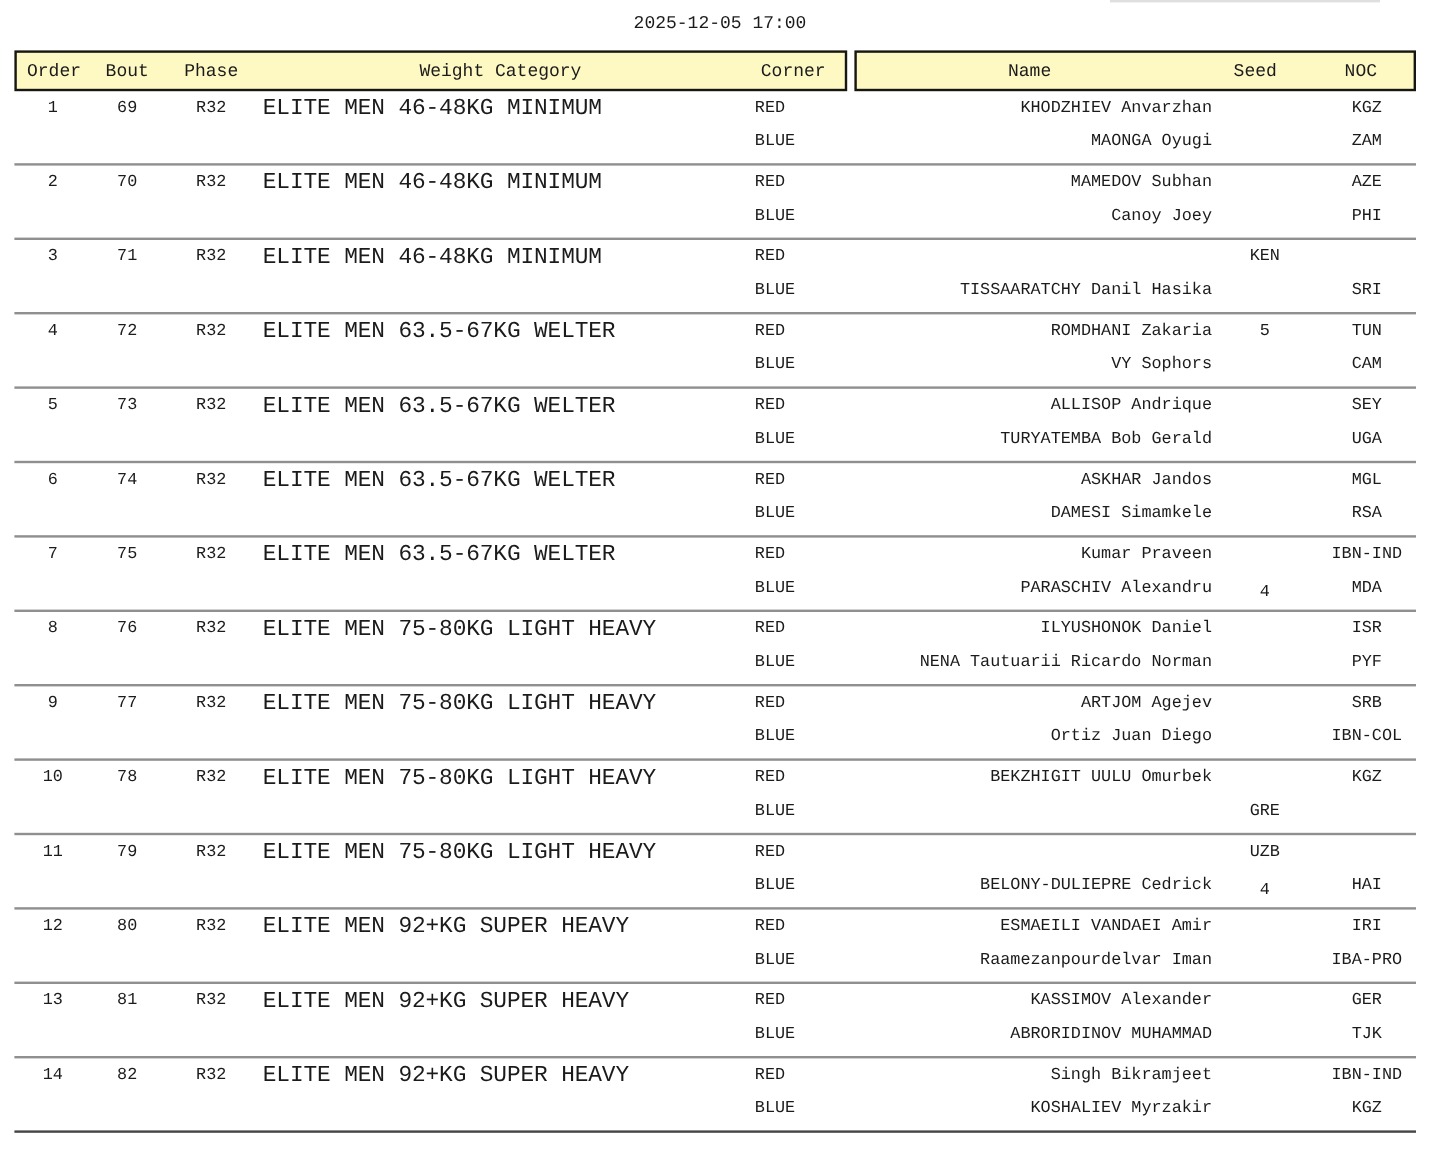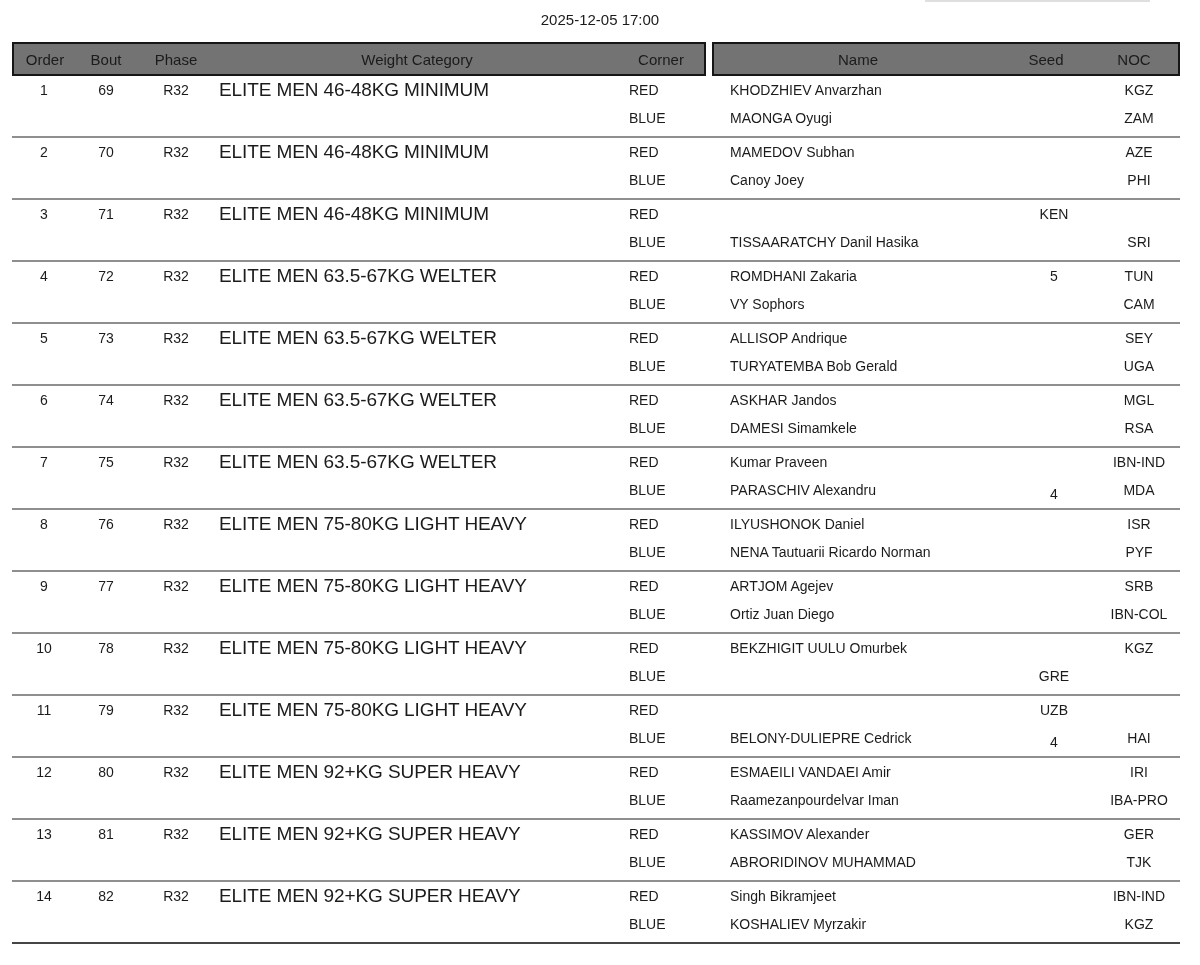--- a/index.html
+++ b/index.html
@@ -5,21 +5,21 @@
   html, body {
     margin: 0;
     padding: 0;
     background: #ffffff;
   }
   #page {
     position: relative;
     width: 1200px;
     height: 949px;
     background: #ffffff;
-    font-family: Liberation Sans, sans-serif;
+    font-family: Liberation Mono, monospace;
     color: #1b1b1b;
     overflow: hidden;
   }
   
   .top-artifact {
     position: absolute;
     left: 925px;
     top: 0;
     width: 225px;
     height: 2px;
@@ -34,21 +34,21 @@
     font-size: 15px;
     color: #1b1b1b;
   }
   
   .header-left, .header-right {
     position: absolute;
     top: 42px;
     height: 34px;
     box-sizing: border-box;
     border: 2px solid #161616;
-    background: #737373;
+    background: #fef9c3;
     display: grid;
     align-items: center;
     font-size: 15px;
   }
   .header-left {
     left: 12px;
     width: 694px;
     grid-template-columns: 62px 60px 80px 402px 86px;
   }
   .header-right {
@@ -75,21 +75,21 @@
     display: grid;
     grid-template-columns: 64px 60px 80px 402px 100px 292px 88px 82px;
     height: 28px;
     align-items: center;
     font-size: 14px;
     white-space: nowrap;
   }
   .c-order, .c-bout, .c-phase { text-align: center; }
   .c-weight { padding-left: 3px; font-size: 19px; letter-spacing: -0.1px; }
   .c-corner { padding-left: 11px; }
-  .c-name   { padding-left: 12px; }
+  .c-name   { padding-left: 12px; text-align: right; }
   .c-seed   { text-align: center; }
   .c-noc    { text-align: center; }
   .line-blue .c-seed { position: relative; top: 4px; }
 </style>
 </head>
 <body>
 
 <div id="page">
 
   <div class="top-artifact"></div>

